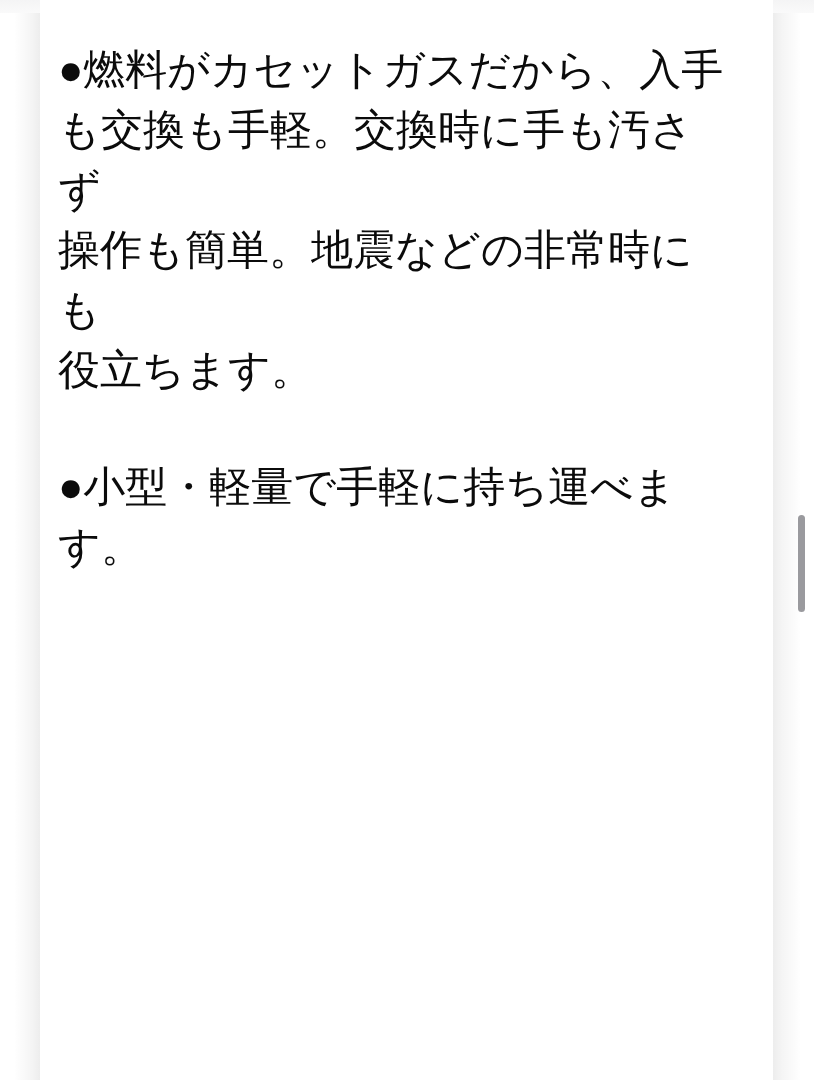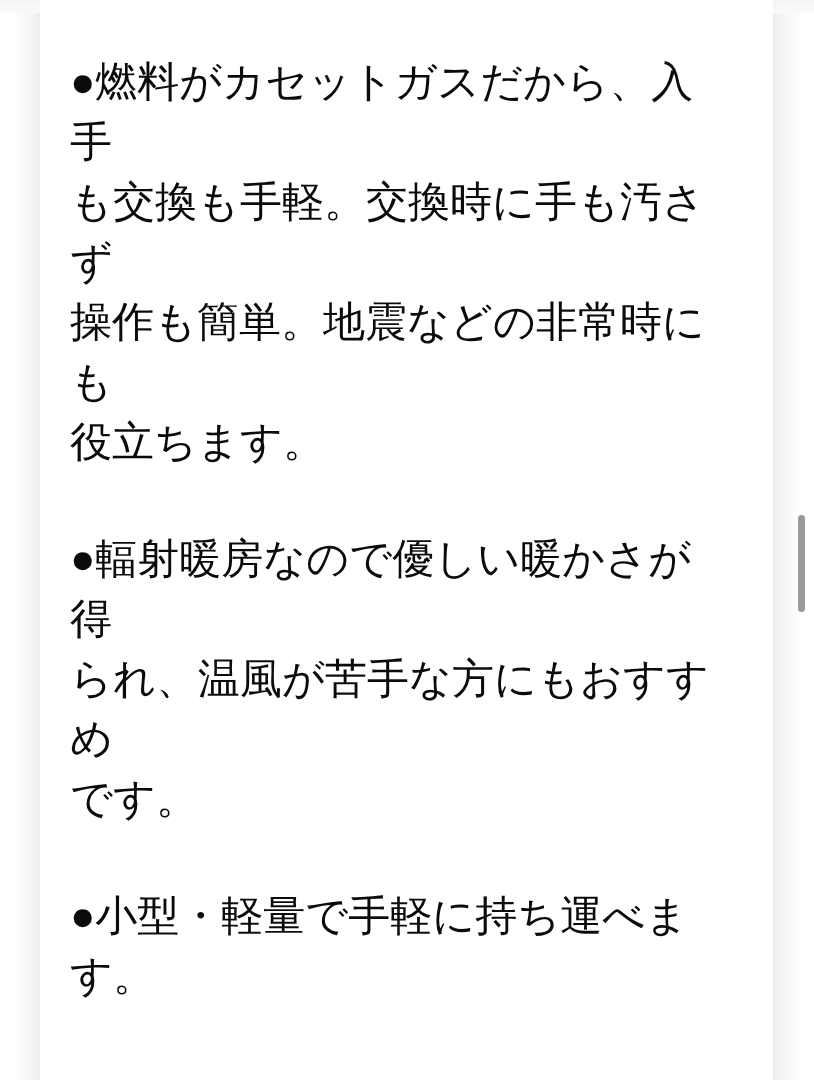--- a/index.html
+++ b/index.html
@@ -44,21 +44,21 @@
     box-sizing: border-box;
     padding: 40px 40px 0 18px;
     overflow: hidden;
   }
   .para {
     white-space: pre-line;          
     font-size: 42px;
     line-height: 60px;
     color: #0b0b0b;
     letter-spacing: 0;
-    margin: 12px;
+    margin: 0;
   }
   .para + .para { margin-top: 57px; }
   .scrollbar-thumb {
     position: absolute;
     left: 798px; top: 515px;
     width: 7px; height: 97px;
     border-radius: 4px;
     background: #9a9a9e;
   }
 </style>
@@ -70,23 +70,20 @@
   <div class="top-band"></div>
 
   <div class="edge-shadow-left"></div>
   <div class="edge-shadow-right"></div>
 
   <div class="content-card">
     <p class="para">●燃料がカセットガスだから、入手
 も交換も手軽。交換時に手も汚さず
 操作も簡単。地震などの非常時にも
 役立ちます。</p>
-    <p class="para">●輻射暖房なので優しい暖かさが得
-られ、温風が苦手な方にもおすすめ
-です。</p>
     <p class="para">●小型・軽量で手軽に持ち運べま
 す。</p>
 
   </div>
 
   <div class="scrollbar-thumb"></div>
 
 </div>
 
 </body></html>

